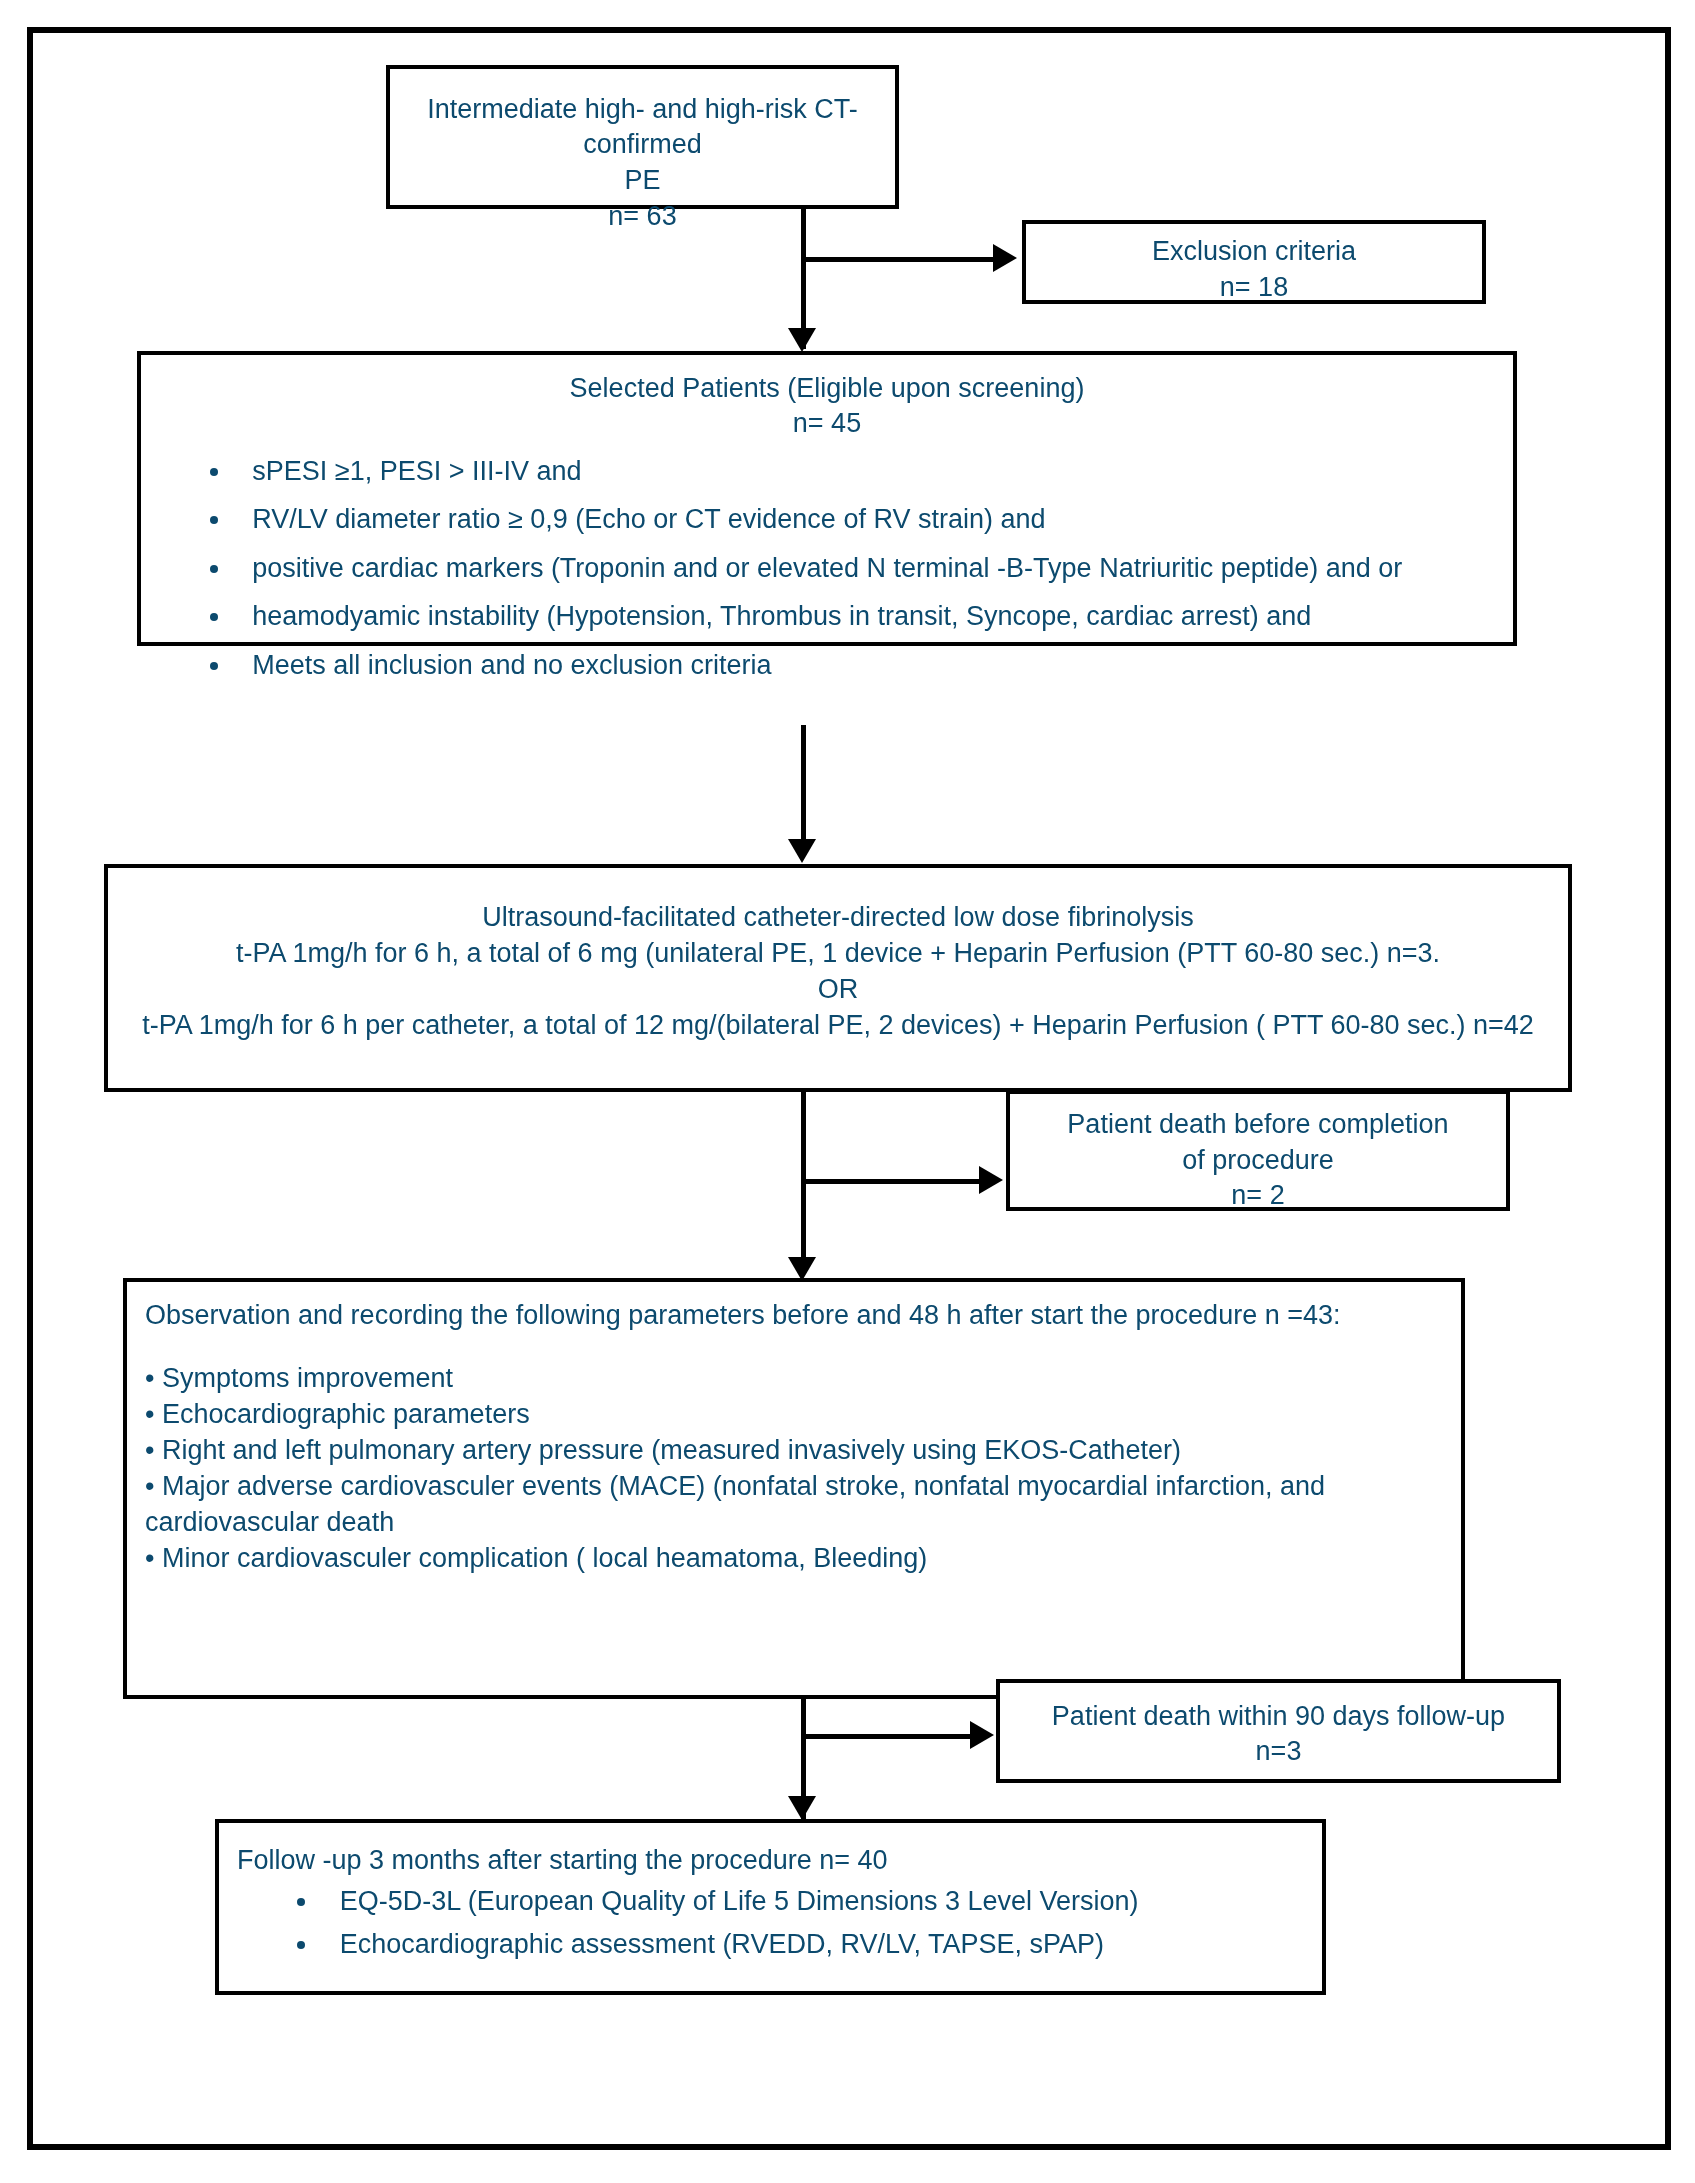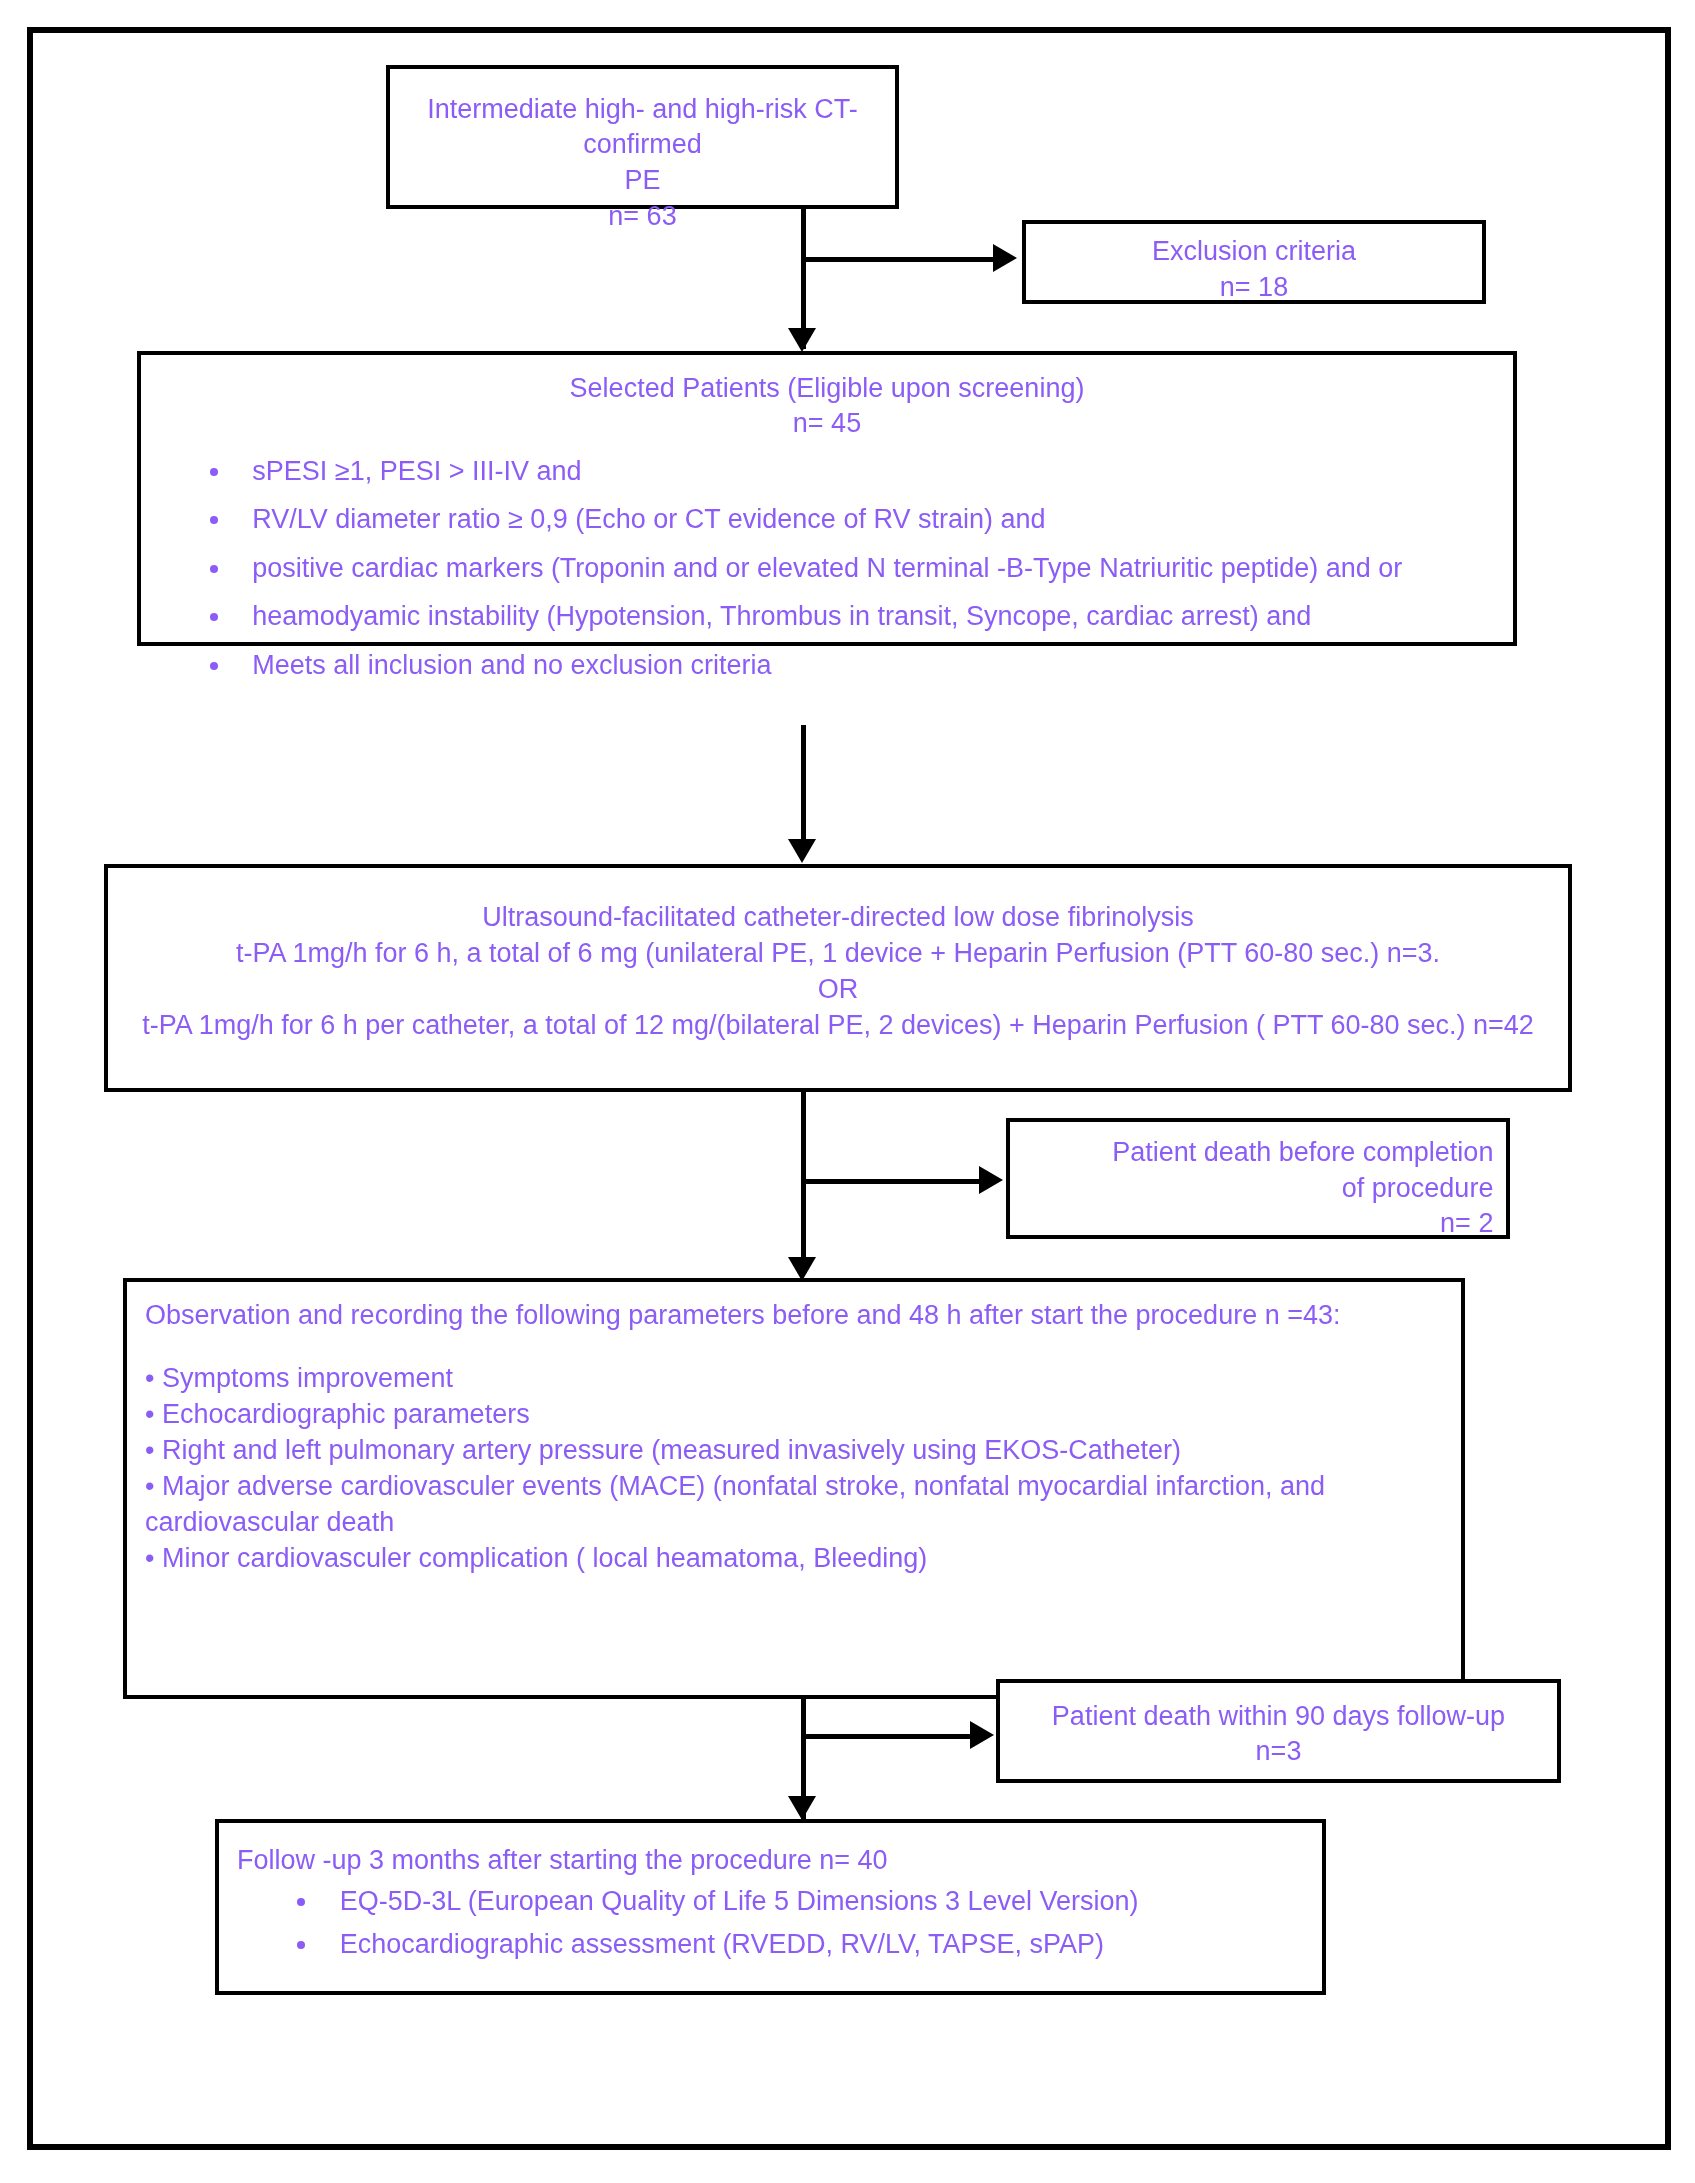--- a/index.html
+++ b/index.html
@@ -30,21 +30,21 @@
     box-sizing: border-box;
     background: #ffffff;
   }
   .fc-box {
     position: absolute;
     box-sizing: border-box;
     border: 4.9px solid #000000;
     background: #ffffff;
     font-size: 27px;
     line-height: 1.33;
-    color: #8b5cf6;
+    color: #0c4a6e;
     z-index: 5;
   }
   .fc-box .inner {
     padding: 7px 12.6px;
   }
   .center { text-align: center; }
   .left { text-align: left; }
   .italic { }
 
   
@@ -152,21 +152,21 @@
       <div class="para">t-PA 1mg/h for 6 h per catheter, a total of 12 mg/(bilateral PE, 2 devices) + Heparin Perfusion ( PTT 60-80 sec.) n=42</div>
     </div>
   </div>
 
   <div class="vline" style="left:801px; top:1092px; height:176px;"></div>
   <div class="arrow-down" style="left:788px; top:1257px;"></div>
 
   <div class="hline" style="left:801px; top:1179px; width:181px;"></div>
   <div class="arrow-right" style="left:979px; top:1166px;"></div>
 
-  <div class="fc-box center" style="left:1006px; top:1118px; width:504px; height:121px;text-align:right;">
+  <div class="fc-box center" style="left:1006px; top:1090px; width:504px; height:121px;">
     <div class="inner" style="padding-top:12.6px;">
       <div class="para">Patient death before completion</div>
       <div class="para">of procedure</div>
       <div class="para">n= 2</div>
     </div>
   </div>
 
   <div class="fc-box left" style="left:123px; top:1278px; width:1342px; height:421px;">
     <div class="inner" style="padding-top:15.5px; padding-left:18px;">
       <div class="para">Observation and recording the following parameters before and 48 h after start the procedure n =43:</div>

